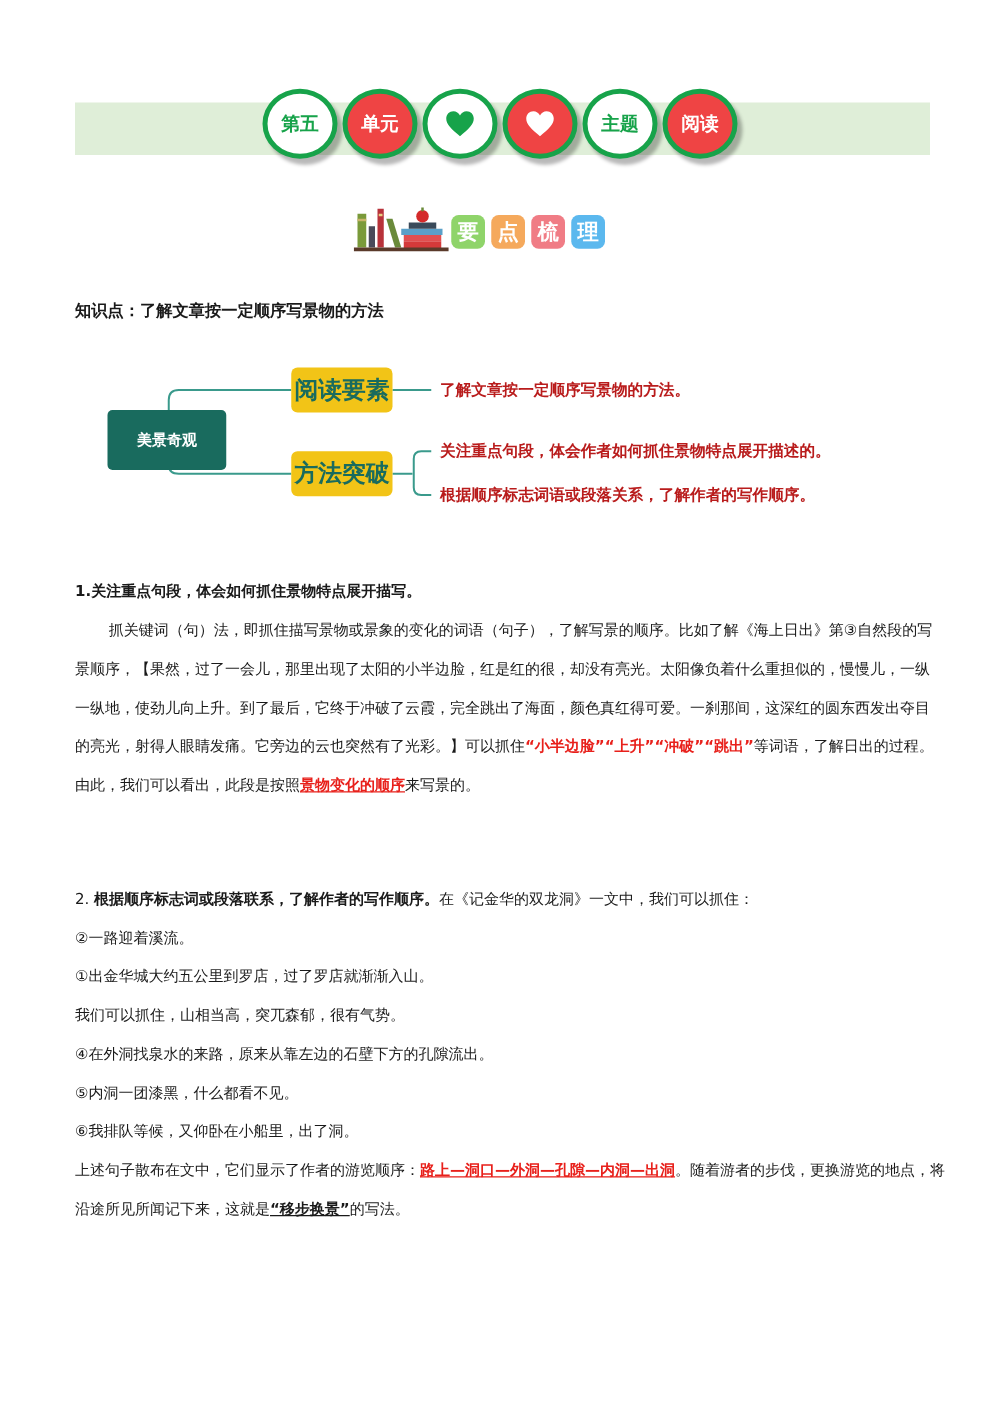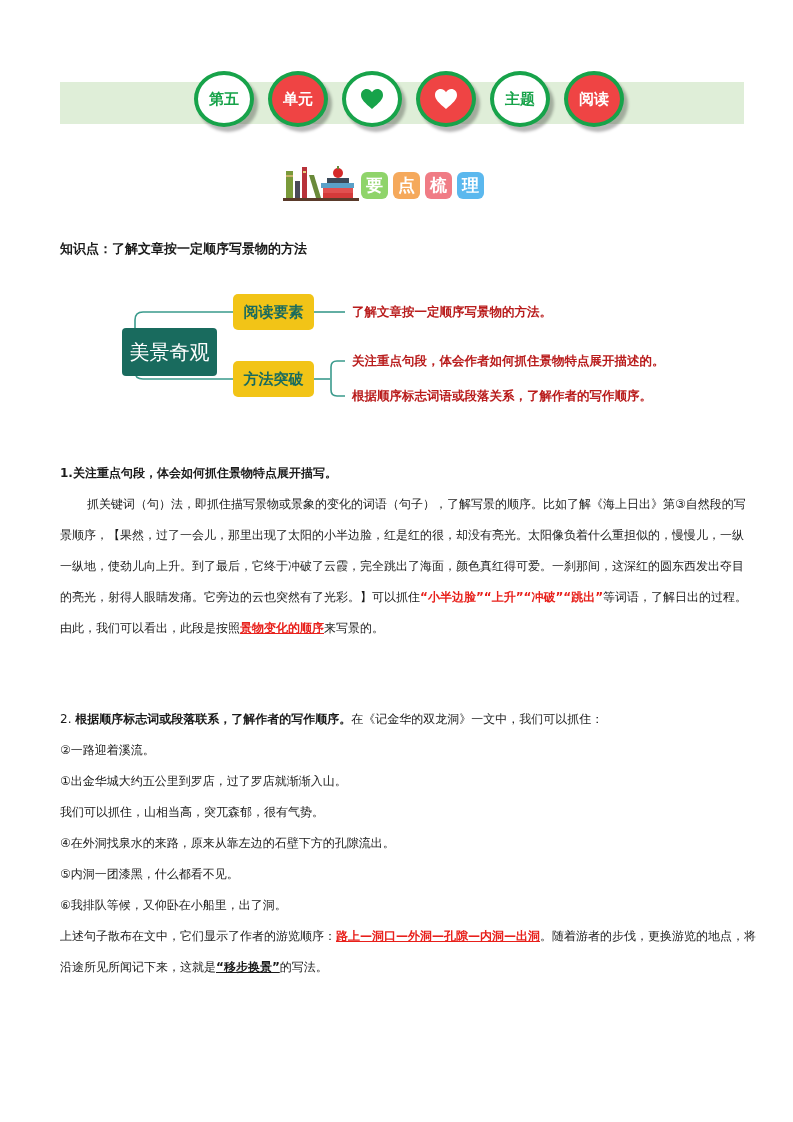--- a/index.html
+++ b/index.html
@@ -1,35 +1,35 @@
 <!DOCTYPE html>
 <html><head>
 <meta charset="utf-8">
 <style>
   html, body { margin: 0; padding: 0; background: #ffffff; }
   body { width: 793px; height: 1122px; position: relative; overflow: hidden;
          font-family: "DejaVu Sans", "Liberation Sans", sans-serif; color: #1a1a1a; }
   .banner { position: absolute; left: 60px; top: 82px; width: 684px; height: 42px; background: #dfeed8; }
-  .badges { position: absolute; left: 194px; top: 71px; height: 62px; display: flex; gap: 12px; }
+  .badges { position: absolute; left: 210px; top: 71px; height: 62px; display: flex; gap: 2px; }
   .badge { width: 60px; height: 56px; border-radius: 50%; display: flex; align-items: center; justify-content: center;
            font-weight: bold; font-size: 15px; box-shadow: 4px 5px 3px rgba(0,0,0,0.28); box-sizing: border-box; margin-right: 2px; }
   .badge.outline { background: #fff; border: 4px solid #17a34a; color: #17a34a; }
   .badge.filled { background: #ef4444; color: #fff; border: 4px solid #17a34a; }
   .badge svg { width: 24px; height: 22px; }
   .section-title { position: absolute; left: 283px; top: 165px; display: flex; align-items: flex-end; }
   .books { width: 76px; height: 38px; }
   .tiles { display: flex; gap: 5px; margin-left: 2px; margin-bottom: 4px; }
   .tile { width: 27px; height: 27px; border-radius: 6px; color: #fff; font-weight: bold; font-size: 17px;
           display: flex; align-items: center; justify-content: center; }
   .kp { position: absolute; left: 60px; top: 240px; font-weight: bold; font-size: 13px; }
   .mindmap { position: absolute; left: 0; top: 0; width: 793px; height: 430px; pointer-events: none; }
   .mm-root { position: absolute; left: 86px; top: 328px; width: 95px; height: 48px; background: #196b5e; color: #fff;
-             border-radius: 4px; font-weight: normal; font-size: 20px; display: flex; align-items: center; justify-content: center; margin-left: 36px; }
+             border-radius: 4px; font-weight: bold; font-size: 12px; display: flex; align-items: center; justify-content: center; }
   .mm-branch { position: absolute; width: 81px; height: 36px; background: #f2c417; color: #196b5e; border-radius: 5px;
-               font-weight: bold; font-size: 15px; display: flex; align-items: center; justify-content: center; }
+               font-weight: bold; font-size: 19px; display: flex; align-items: center; justify-content: center; }
   .mm-leaf { position: absolute; color: #b91c1c; font-weight: bold; font-size: 12.5px; white-space: nowrap; }
   .para { position: absolute; left: 60px; width: 690px; font-size: 12px; line-height: 31px; }
   .bold { font-weight: bold; }
   .red { color: #e8201b; font-weight: bold; }
   .red-u { color: #e8201b; font-weight: bold; text-decoration: underline; }
   .u { font-weight: bold; text-decoration: underline; }
   .indent { text-indent: 27px; }
   .line { display: block; }
 </style>
 </head>

